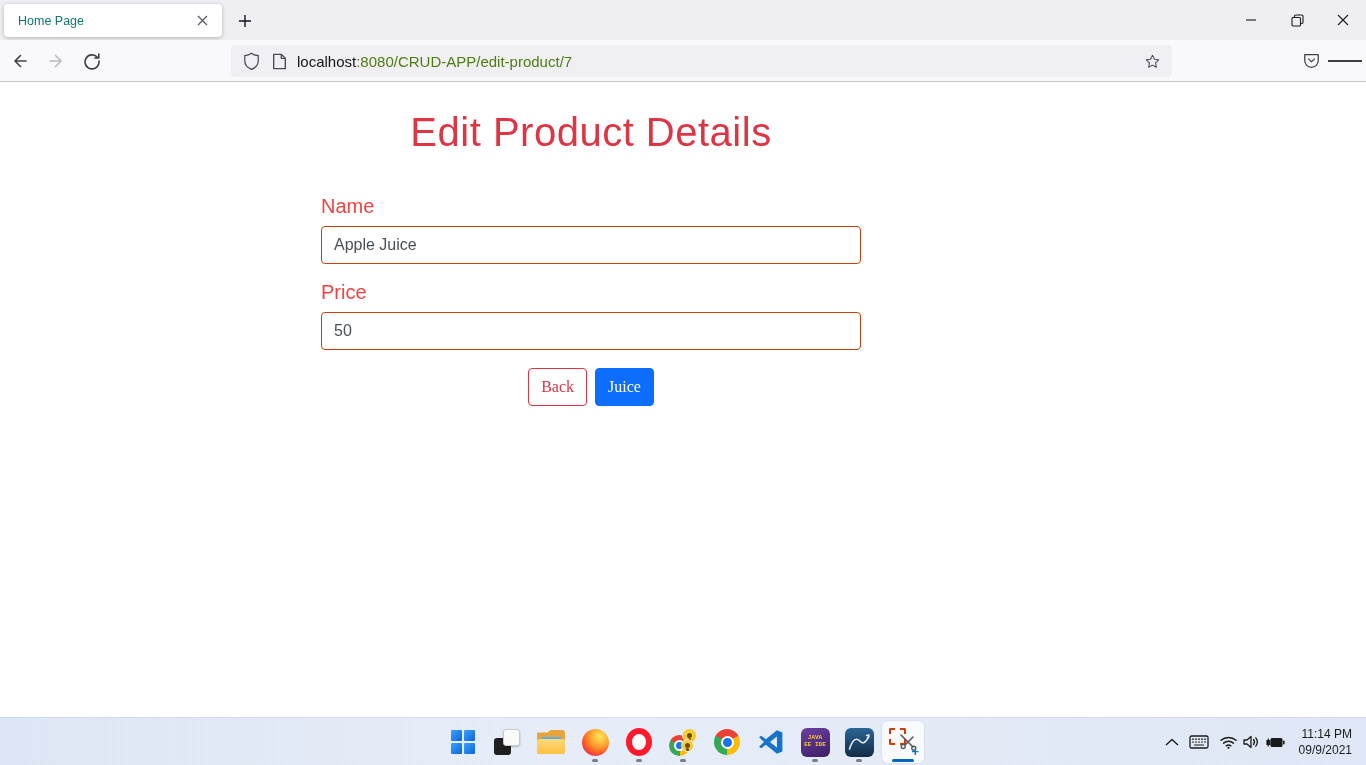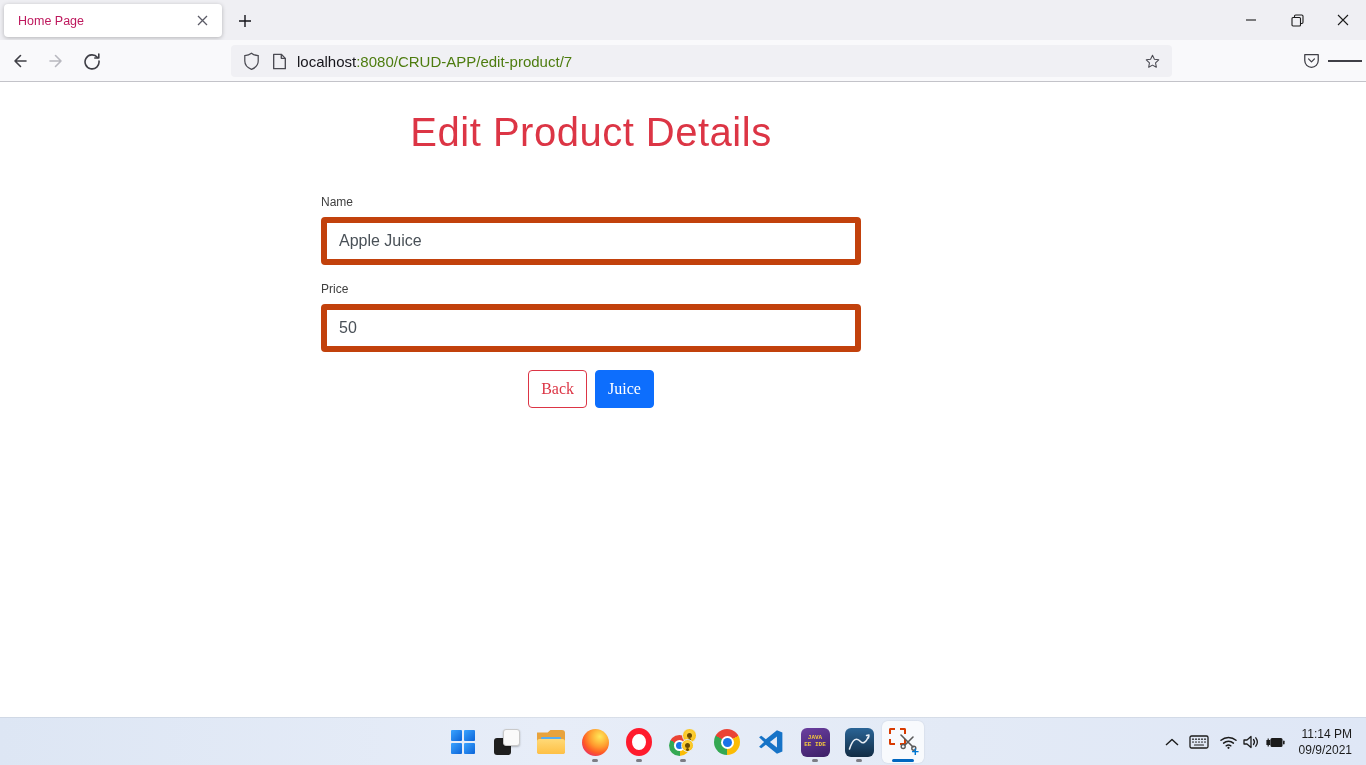--- a/index.html
+++ b/index.html
@@ -5,21 +5,21 @@
   * { margin:0; padding:0; box-sizing:border-box; }
   html,body { width:1366px; height:765px; overflow:hidden;
     font-family:"Liberation Sans", sans-serif; background:#fff; }
 
   
   .titlebar { position:absolute; top:0; left:0; width:1366px; height:40px;
     background:#efeff3; display:flex; align-items:center; }
   .tab { position:absolute; left:4px; top:4px; width:218px; height:33px;
     background:#fff; border-radius:4px; box-shadow:0 1px 4px rgba(0,0,0,.25);
     display:flex; align-items:center; padding:0 8px 0 14px; }
-  .tab-title { flex:1; font-size:12.5px; color:#be185d; white-space:nowrap;
+  .tab-title { flex:1; font-size:12.5px; color:#0f766e; white-space:nowrap;
     overflow:hidden; }
   .tab-close { width:24px; height:24px; display:flex; align-items:center;
     justify-content:center; border-radius:4px; color:#5b5b66; }
   .newtab-btn { position:absolute; left:232px; top:8px; width:26px; height:26px;
     display:flex; align-items:center; justify-content:center; border-radius:4px;
     color:#15141a; }
   .win-controls { position:absolute; right:0; top:0; height:40px; display:flex; }
   .win-btn { width:46px; height:40px; display:flex; align-items:center;
     justify-content:center; color:#1b1b1b; }
 
@@ -44,23 +44,23 @@
   .hamburger span { display:block; width:16px; height:1.7px; background:#3f3f46;
     margin:2.6px 0; }
 
   
   .content { position:absolute; top:83px; left:0; width:1182px; height:634px;
     background:#fff; overflow:hidden; }
   h1.page-heading { margin:27px 0 0; text-align:center; font-size:40px;
     font-weight:400; color:#dc3545; letter-spacing:.5px; }
   .form-col { width:540px; margin:40px auto 0; }
   .form-group { margin-bottom:17px; }
-  .form-label { display:block; font-size:12px; color:#404040; margin-bottom:8px; }
+  .form-label { display:block; font-size:20px; color:#ef4444; margin-bottom:8px; }
   .form-control { display:block; width:100%; padding:6px 12px; font-size:16px;
-    line-height:1.5; color:#495057; background:#fff; border:6px solid #c2410c;
+    line-height:1.5; color:#495057; background:#fff; border:1px solid #c2410c;
     border-radius:4px; font-family:inherit; outline:none; }
   textarea.form-control { height:79px; resize:both; }
   .btn-row { display:flex; justify-content:center; gap:8px; margin-top:18px; }
   .btn { padding:6px 12px; font-size:16px; line-height:1.5; border-radius:4px;
     cursor:pointer; font-family:Liberation Serif, serif; }
   .btn-outline-danger { background:#fff; color:#dc3545; border:1px solid #dc3545; }
   .btn-primary { background:#0d6efd; color:#fff; border:1px solid #0d6efd; }
 
   
   .taskbar { position:absolute; left:0; bottom:0; width:1366px; height:48px;

